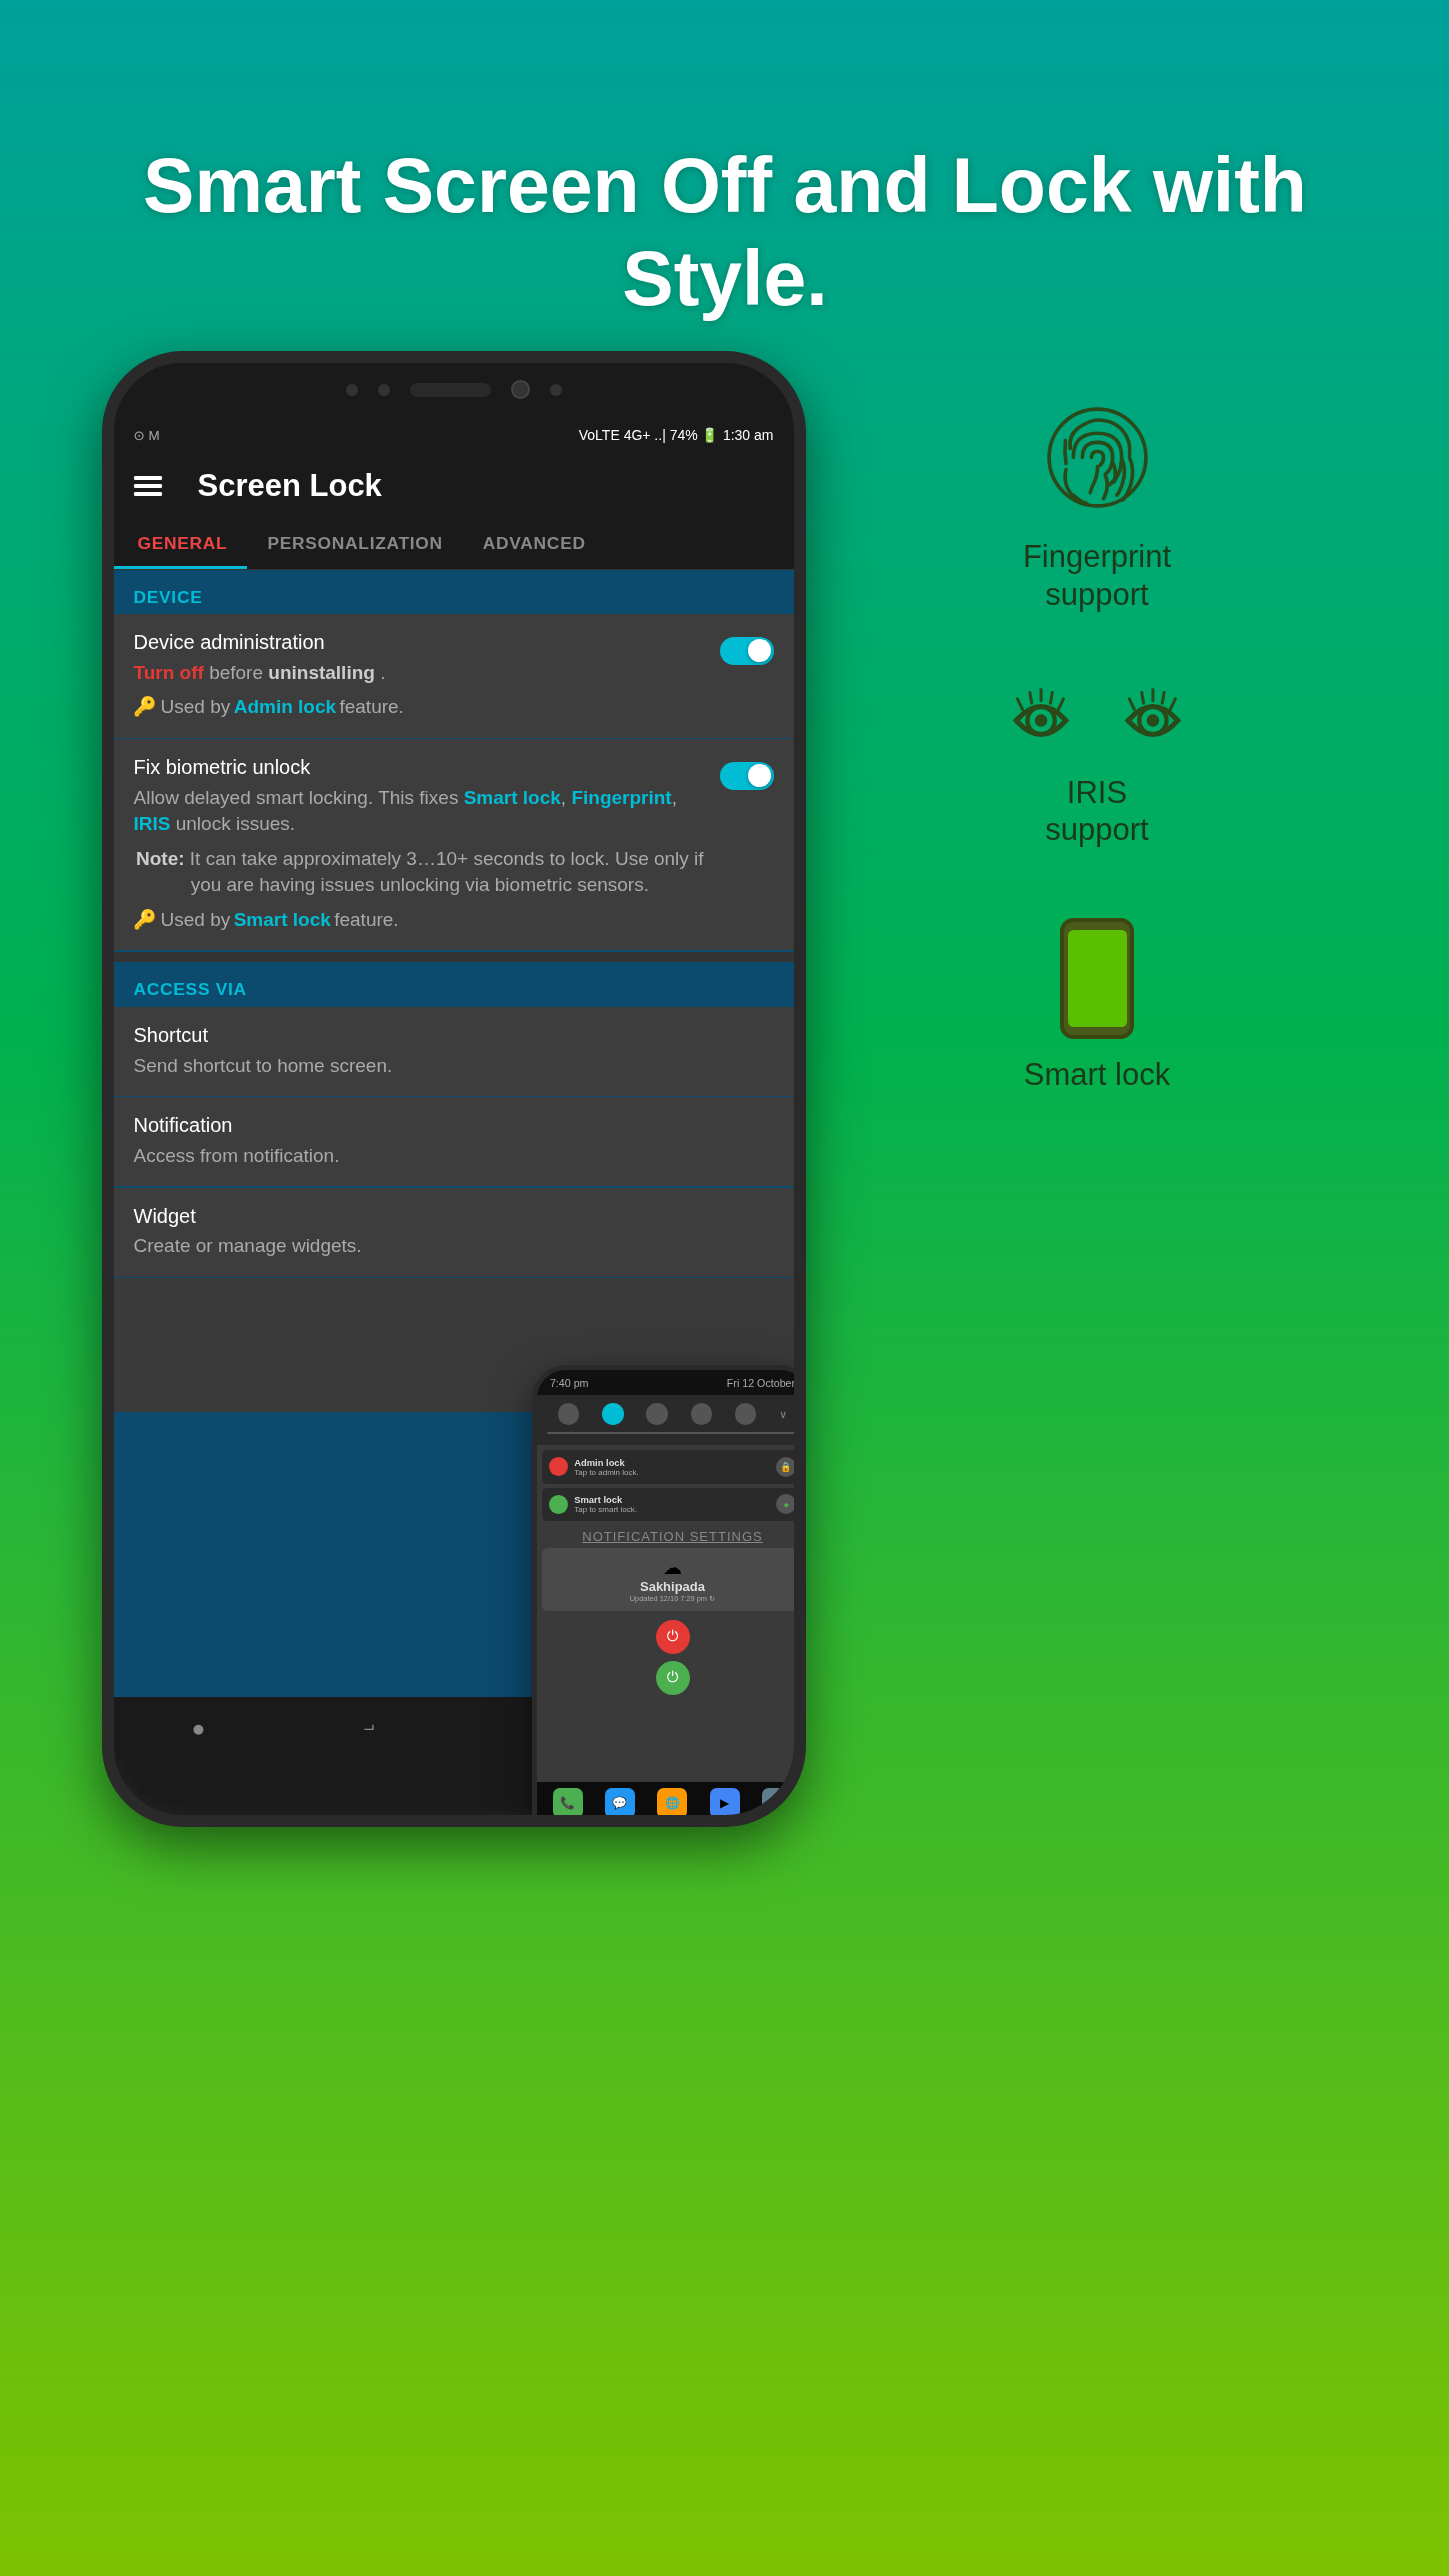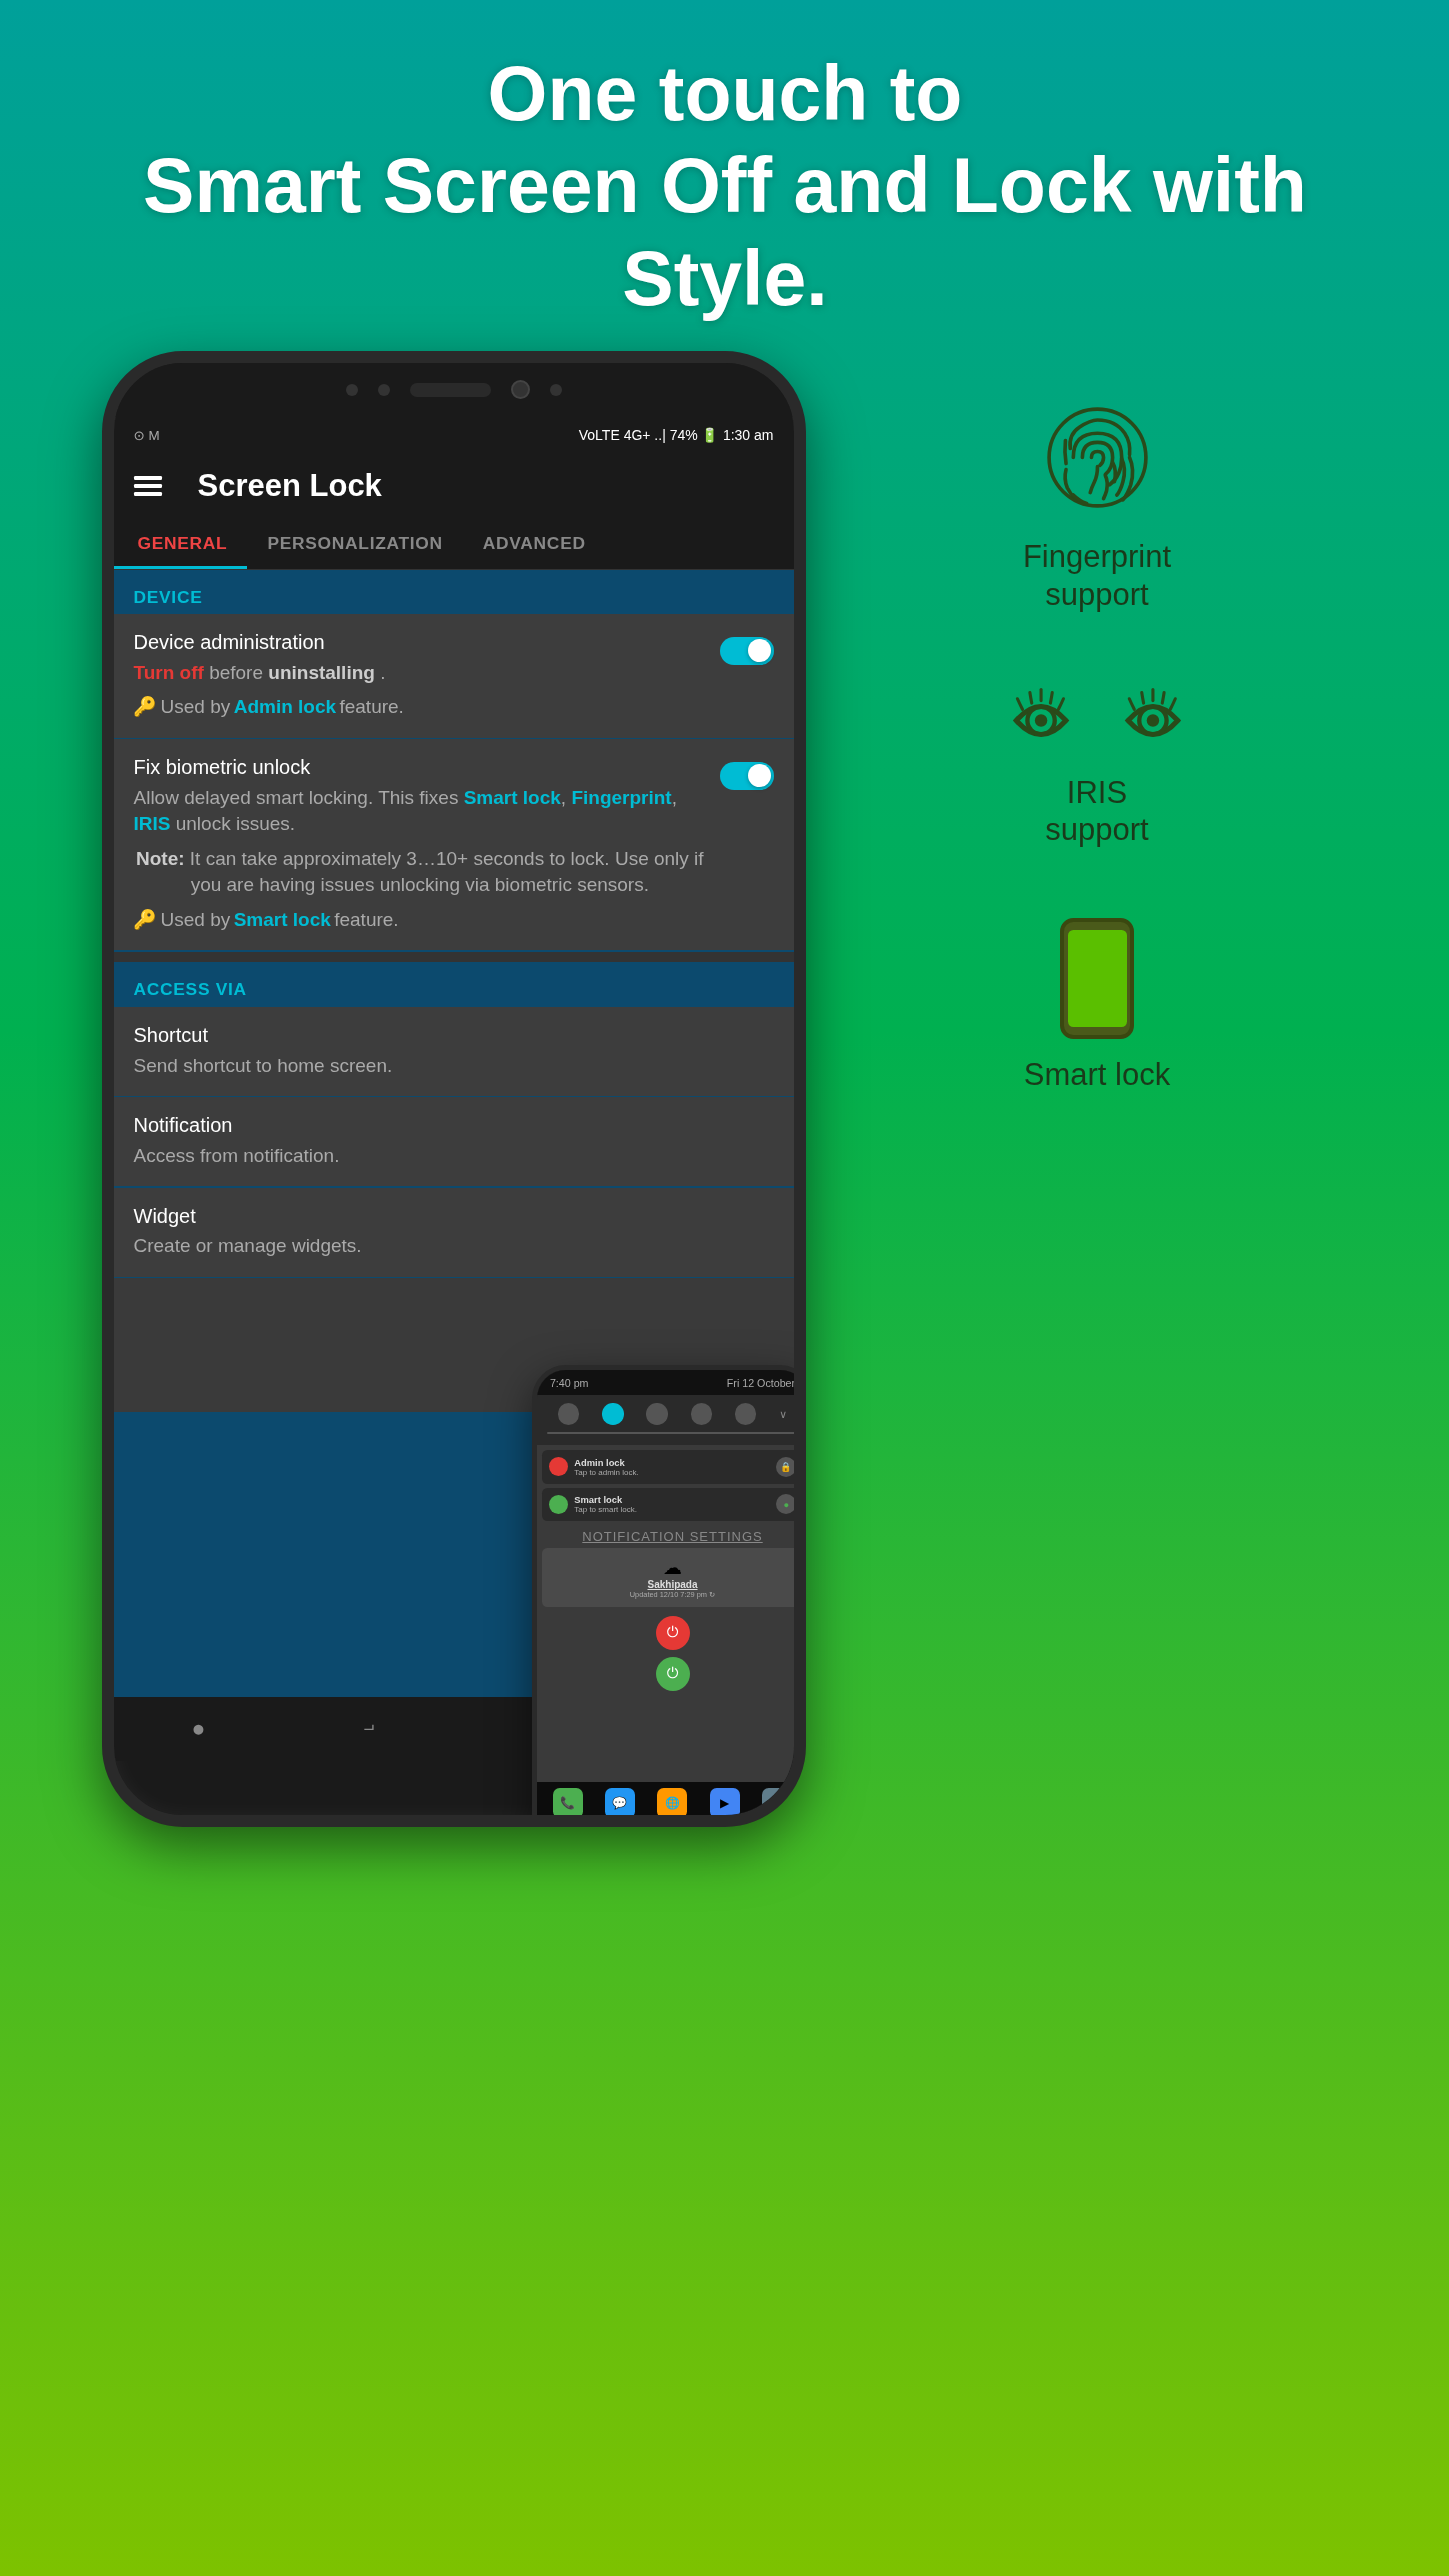--- a/index.html
+++ b/index.html
@@ -368,21 +368,20 @@
       justify-content: space-between;
       color: #aaa;
       font-size: 10.7px;
     }
   </style>
 </head>
 <body>
 
 <div style="text-align:center; padding: 47px 54px 13.4px;">
   <h1 style="color:white; font-size:77px; font-weight:700; line-height:1.2; text-shadow:0 1.3px 8px rgba(0,0,0,0.25);">
-    <span>One touch to</span>
     <br>
     <span>Smart Screen Off and Lock with Style.</span>
   </h1>
 </div>
 
 <div class="main-content">
 
   <div class="phone-container">
     <div class="phone-outer">
 
@@ -547,21 +546,21 @@
                 <div style="color:#ddd;font-size:9.4px;font-weight:600;">Smart lock</div>
                 <div style="color:#aaa;font-size:8px;">Tap to smart lock.</div>
               </div>
               <div style="width:20px;height:20px;border-radius:50%;background:#555;display:flex;align-items:center;justify-content:center;color:#4caf50;font-size:9.4px;">●</div>
             </div>
 
             <div style="text-align:center;color:#888;font-size:13px;letter-spacing:1px;padding:4px 0;text-decoration:underline;">NOTIFICATION SETTINGS</div>
 
             <div style="background:#4a4a4a;border-radius:5.4px;padding:8px;text-align:center;margin-bottom:5.4px;">
               <div style="font-size:19px;">☁</div>
-              <div style="color:#ddd;font-size:10px;font-weight:600;text-decoration:underline;">Sakhipada</div>
+              <div style="color:#ddd;font-size:13px;font-weight:600;">Sakhipada</div>
               <div style="color:#aaa;font-size:7.4px;">Updated 12/10 7:29 pm ↻</div>
             </div>
 
             <div style="display:flex;flex-direction:column;align-items:center;gap:6.7px;padding:3.4px;">
               <div style="width:34px;height:34px;border-radius:50%;background:#e53935;display:flex;align-items:center;justify-content:center;color:white;font-size:14.8px;">⏻</div>
               <div style="width:34px;height:34px;border-radius:50%;background:#4caf50;display:flex;align-items:center;justify-content:center;color:white;font-size:14.8px;">⏻</div>
             </div>
 
           </div>
 

